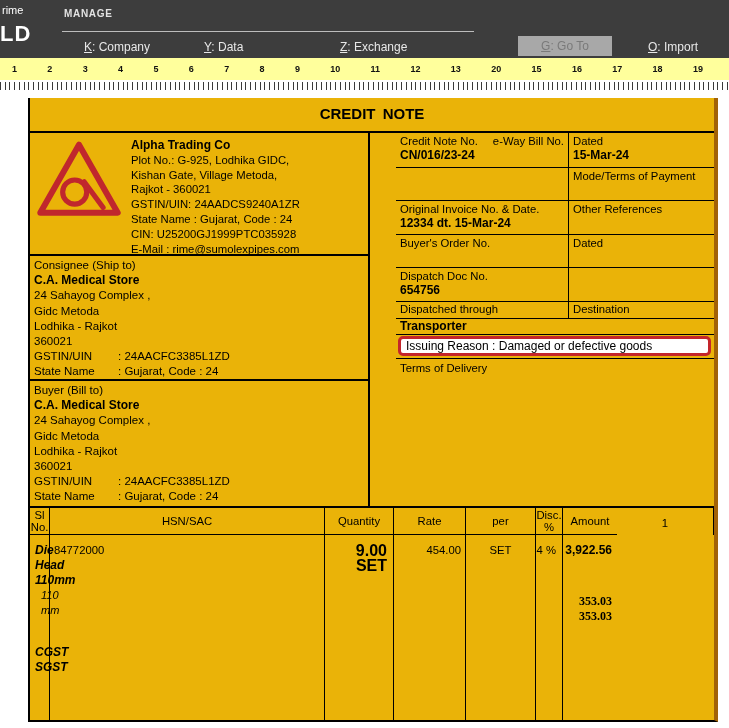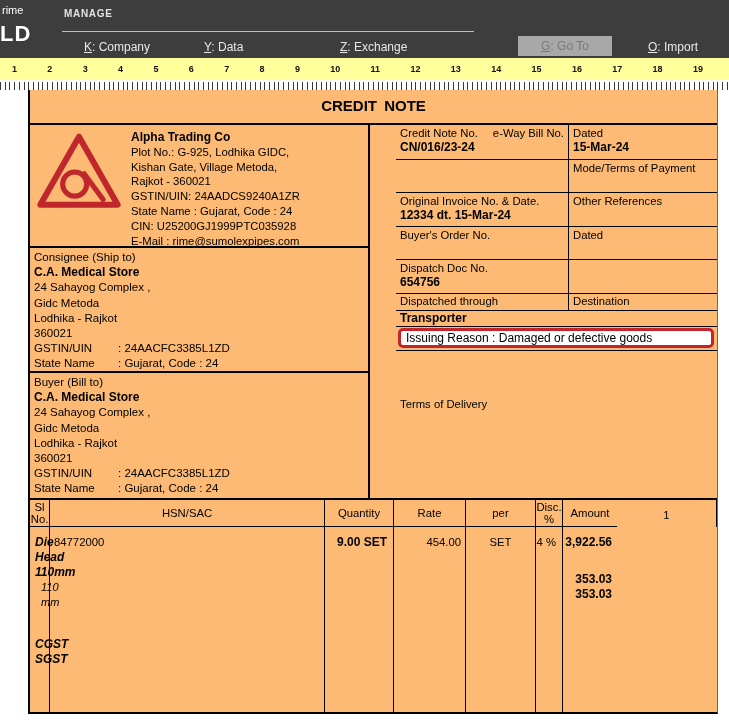--- a/index.html
+++ b/index.html
@@ -23,22 +23,22 @@
 
   
   .ruler { position:absolute; left:0; top:58px; width:729px; height:22px; background:#ffff9c;
            display:flex; justify-content:space-between; align-items:center; padding:0 26px 0 12px;
            font-size:9px; font-weight:bold; color:#111; }
   .ticks { position:absolute; left:0; top:80px; width:729px; height:13px; background:#fff;
            background-image:repeating-linear-gradient(90deg,#3a3a3a 0,#3a3a3a 1px,transparent 1px,transparent 4.72px);
            background-size:100% 8px; background-repeat:no-repeat; background-position:0 2px; }
 
   
-  .doc { position:absolute; left:28px; top:90px; width:690px; height:624px; background:#fdba74;
-         border-left:2px solid #000; border-right:1px solid #a16207; border-bottom:2px solid #000; }
+  .doc { position:absolute; left:28px; top:98px; width:690px; height:624px; background:#eab308;
+         border-left:2px solid #000; border-right:4px solid #a16207; border-bottom:2px solid #000; }
   .doc-title { position:absolute; top:7px; left:0; width:100%; text-align:center; font-weight:bold;
                font-size:15px; word-spacing:3px; }
   .frame { position:absolute; left:0; top:33px; right:0; bottom:0; border-top:2px solid #000; }
 
   
   .left-col { position:absolute; left:0; top:0; width:340px; height:373px; border-right:2px solid #000; }
   .sec { font-size:11.5px; line-height:15.2px; }
   .sec-company { height:123px; border-bottom:2px solid #000; display:flex; padding:4px 2px 0 6px; }
   .logo { width:86px; height:80px; flex:0 0 86px; margin-top:3px; }
   .company-text { margin-left:9px; font-size:11.3px; line-height:14.8px; padding-top:1px; }
@@ -52,45 +52,45 @@
   .right-col { position:absolute; left:340px; top:0; right:0; height:373px; display:flex; flex-direction:column; font-size:11.3px;padding-left:26px; }
   .drow { display:flex; border-bottom:1px solid #000; }
   .dcell { flex:0 0 172px; padding:2px 4px; }
   .dcell.rt { flex:1 1 auto; border-left:1px solid #000; }
   .lblrow { display:flex; justify-content:space-between; }
   .dval { font-weight:bold; font-size:12px; margin-top:1px; }
   .r1{height:35px} .r2{height:33px} .r3{height:34px} .r4{height:33px} .r5{height:34px}
   .r6{height:17px} .r6 .dcell{padding-top:1px}
   .r7{height:16px} .r7 .dcell{padding-top:0; font-weight:bold; font-size:12px;}
   .r8{height:24px; position:relative; display:block;}
-  .r9{flex:1; border-bottom:none; display:block; padding:3px 4px;margin-top:44px;}
+  .r9{flex:1; border-bottom:none; display:block; padding:3px 4px;}
   .redbox { position:absolute; left:2px; right:3px; top:1px; bottom:2px; border:3px solid #c4252b;
             border-radius:5px; display:flex; align-items:center; padding-left:5px; font-size:12px; background:#fff; }
 
   
   .tbl { position:absolute; left:0; top:373px; right:0; bottom:0; border-top:2px solid #000;
          display:grid; grid-template-columns:20px 275px 69px 72px 70px 27px 54px 1fr;
          grid-template-rows:27px 1fr; font-size:11.3px; }
   .th { border-right:1px solid #000; border-bottom:1px solid #000; display:flex; align-items:center;
         justify-content:center; text-align:center; line-height:12px; padding:1px; }
   .td { border-right:1px solid #000; padding-top:8px; line-height:15px; }
   .nr { border-right:none; }
   .c-sl { text-align:center; }
   .c-desc { padding-left:5px; }
   .item-name { font-weight:bold; font-size:12px;font-style:italic; }
   .item-note { font-style:italic; font-size:11px; padding-left:6px; }
   .tax-block { margin-top:27px; text-align:right; padding-right:4px; font-weight:bold; font-style:italic; font-size:12px; }
   .c-hsn { padding-left:4px; }
-  .c-qty { text-align:right; padding-right:6px; font-weight:bold; font-size:12px; }
+  .c-qty { text-align:right; padding-right:6px; font-weight:bold; font-size:16px; }
   .c-rate { text-align:right; padding-right:4px; }
   .c-per { text-align:center; }
   .c-disc { text-align:right; padding-right:6px; }
   .c-amt { text-align:right; padding-right:5px; }
   .amt-main { font-weight:bold; font-size:12px; }
-  .amt-tax { margin-top:22px; font-weight:bold; font-size:12px; }
+  .amt-tax { margin-top:36px; font-weight:bold; font-size:12px;font-family:Liberation Serif, serif; }
 </style>
 </head>
 <body>
 
 <div class="stage">
 
   <div class="topbar">
     <div class="brand-top">rime</div>
     <div class="brand-bottom">LD</div>
     <div class="manage">MANAGE</div>
@@ -111,21 +111,21 @@
       <span style="">4</span>
       <span style="">5</span>
       <span style="">6</span>
       <span style="">7</span>
       <span style="">8</span>
       <span style="">9</span>
       <span style="">10</span>
       <span style="">11</span>
       <span style="">12</span>
       <span style="">13</span>
-      <span style="">14</span>
+      <span style="">20</span>
       <span style="">15</span>
       <span style="">16</span>
       <span style="">17</span>
       <span style="">18</span>
       <span style="">19</span>
     </div>
   <div class="ticks"></div>
 
   <div class="doc">
     <div class="doc-title">CREDIT NOTE</div>

